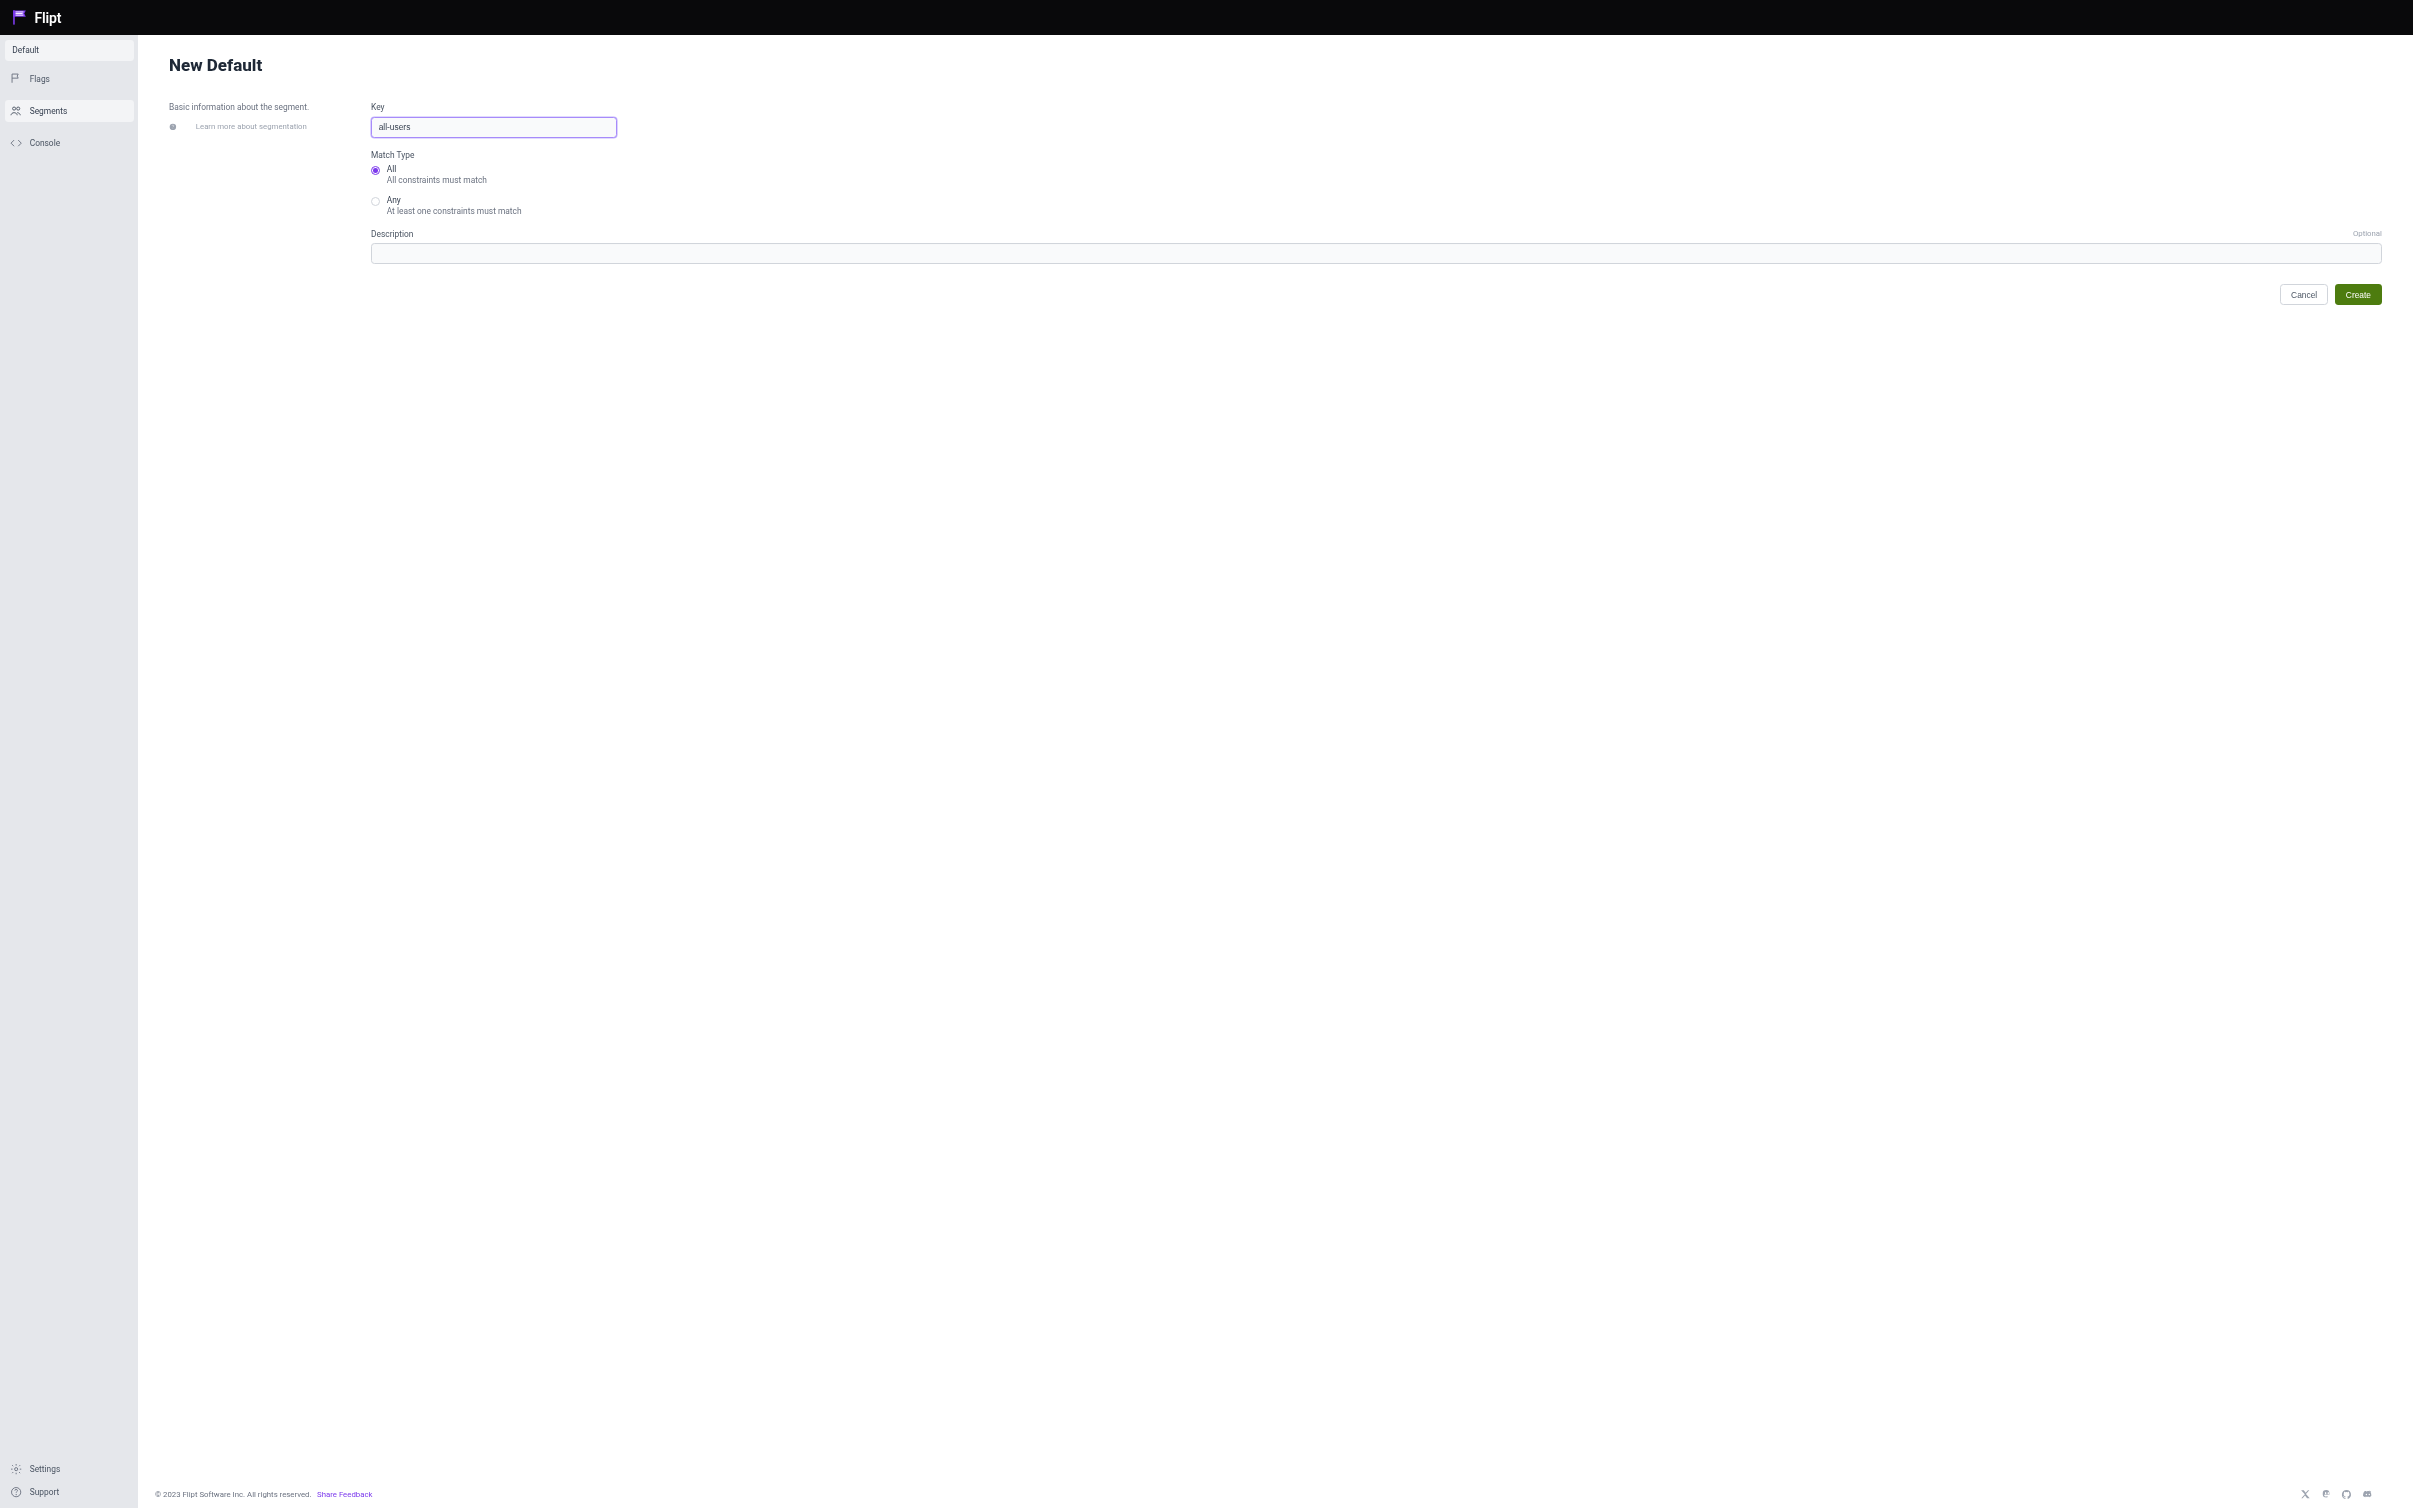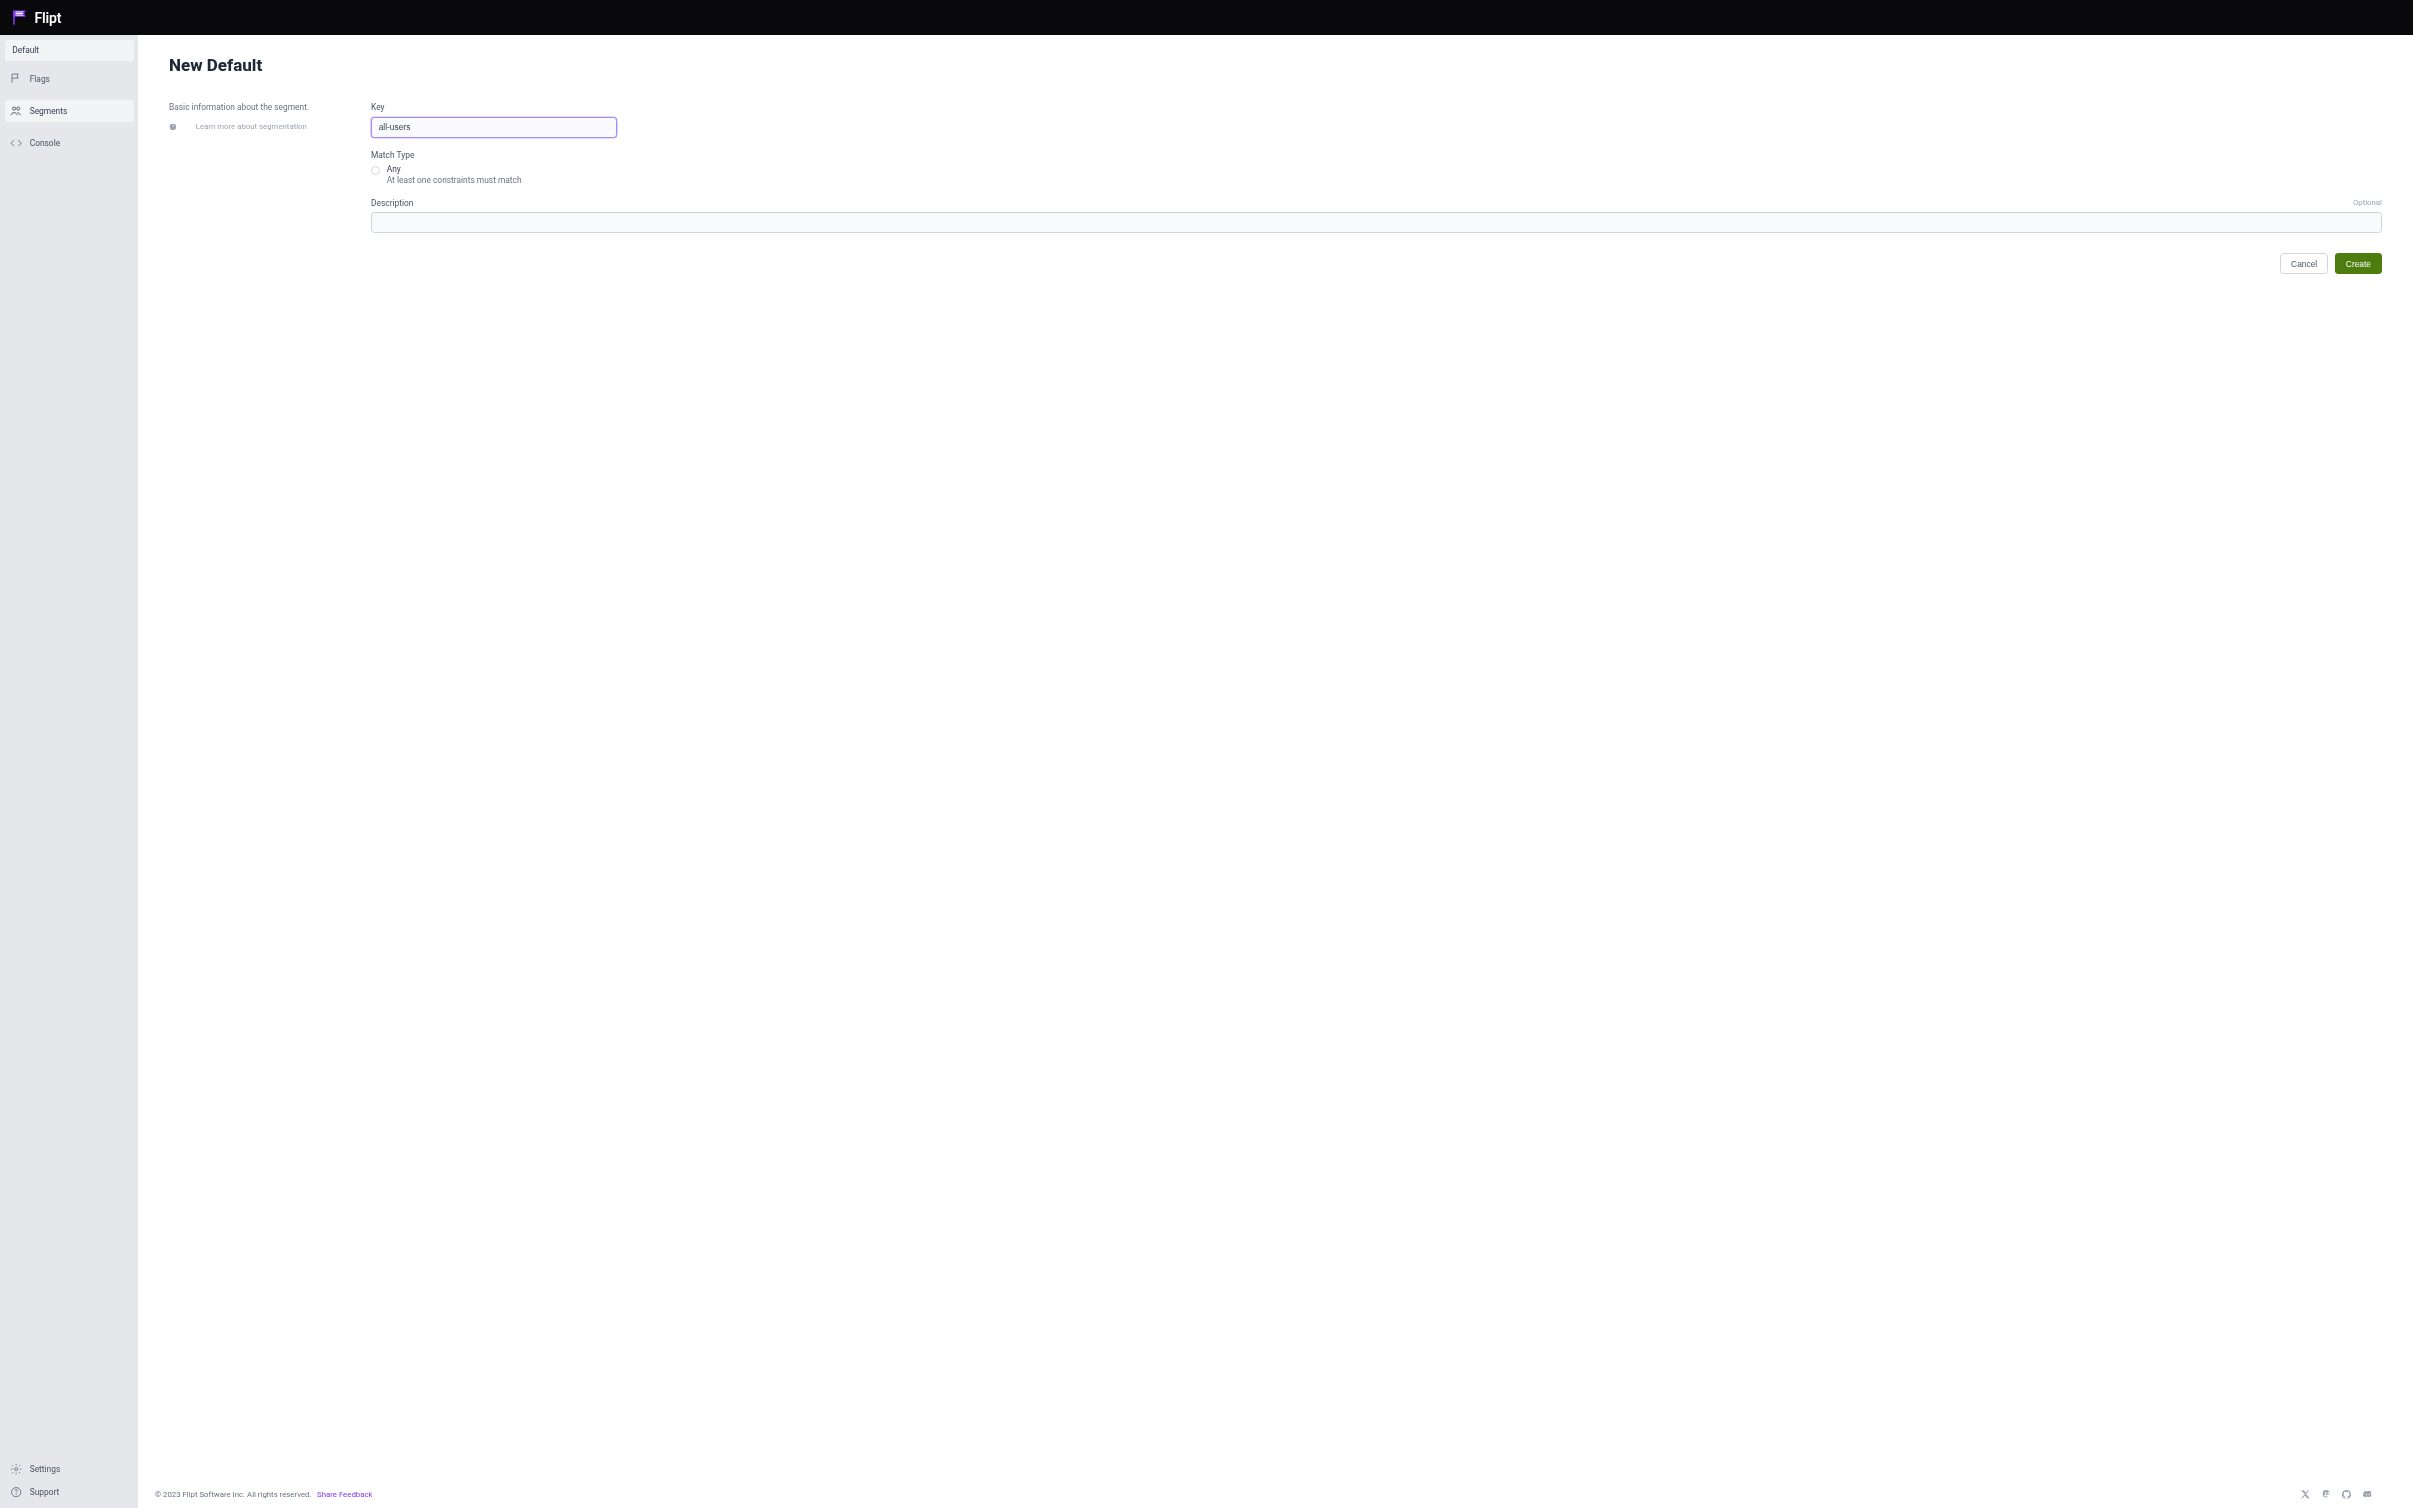--- a/index.html
+++ b/index.html
@@ -135,20 +135,27 @@
           </div>
           <input class="text-input focused" type="text" value="all-users" style="">
         </div>
 
         <div class="field">
           <div class="label-row">
             <label class="field-label">Match Type</label>
           </div>
           <div class="radio-group">
             <div class="radio-opt">
+              <div class="radio-circle selected"></div>
+              <div>
+                <div class="radio-label">All</div>
+                <div class="radio-sub">All constraints must match</div>
+              </div>
+            </div>
+            <div class="radio-opt">
               <div class="radio-circle"></div>
               <div>
                 <div class="radio-label">Any</div>
                 <div class="radio-sub">At least one constraints must match</div>
               </div>
             </div>
           </div>
         </div>
 
         <div class="field">

